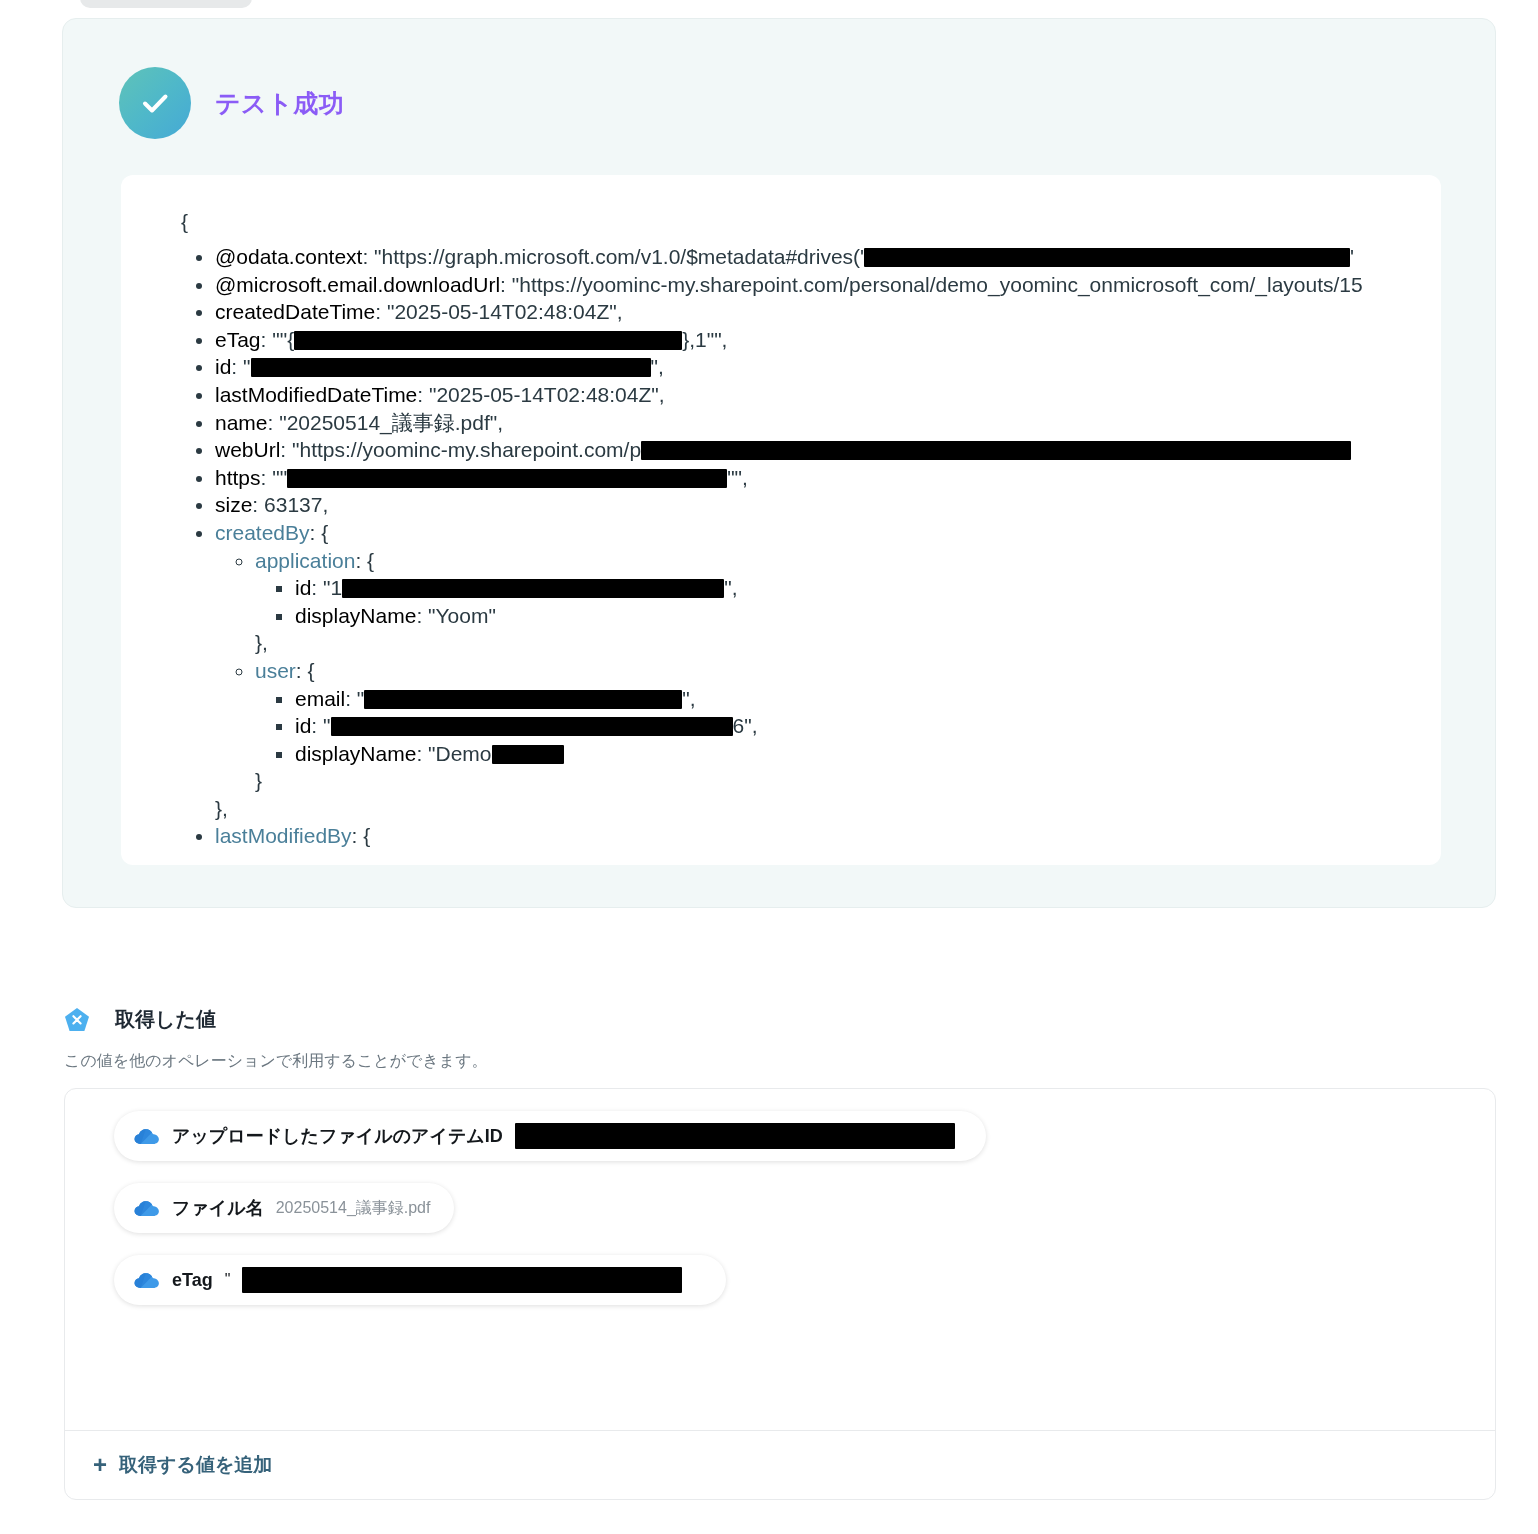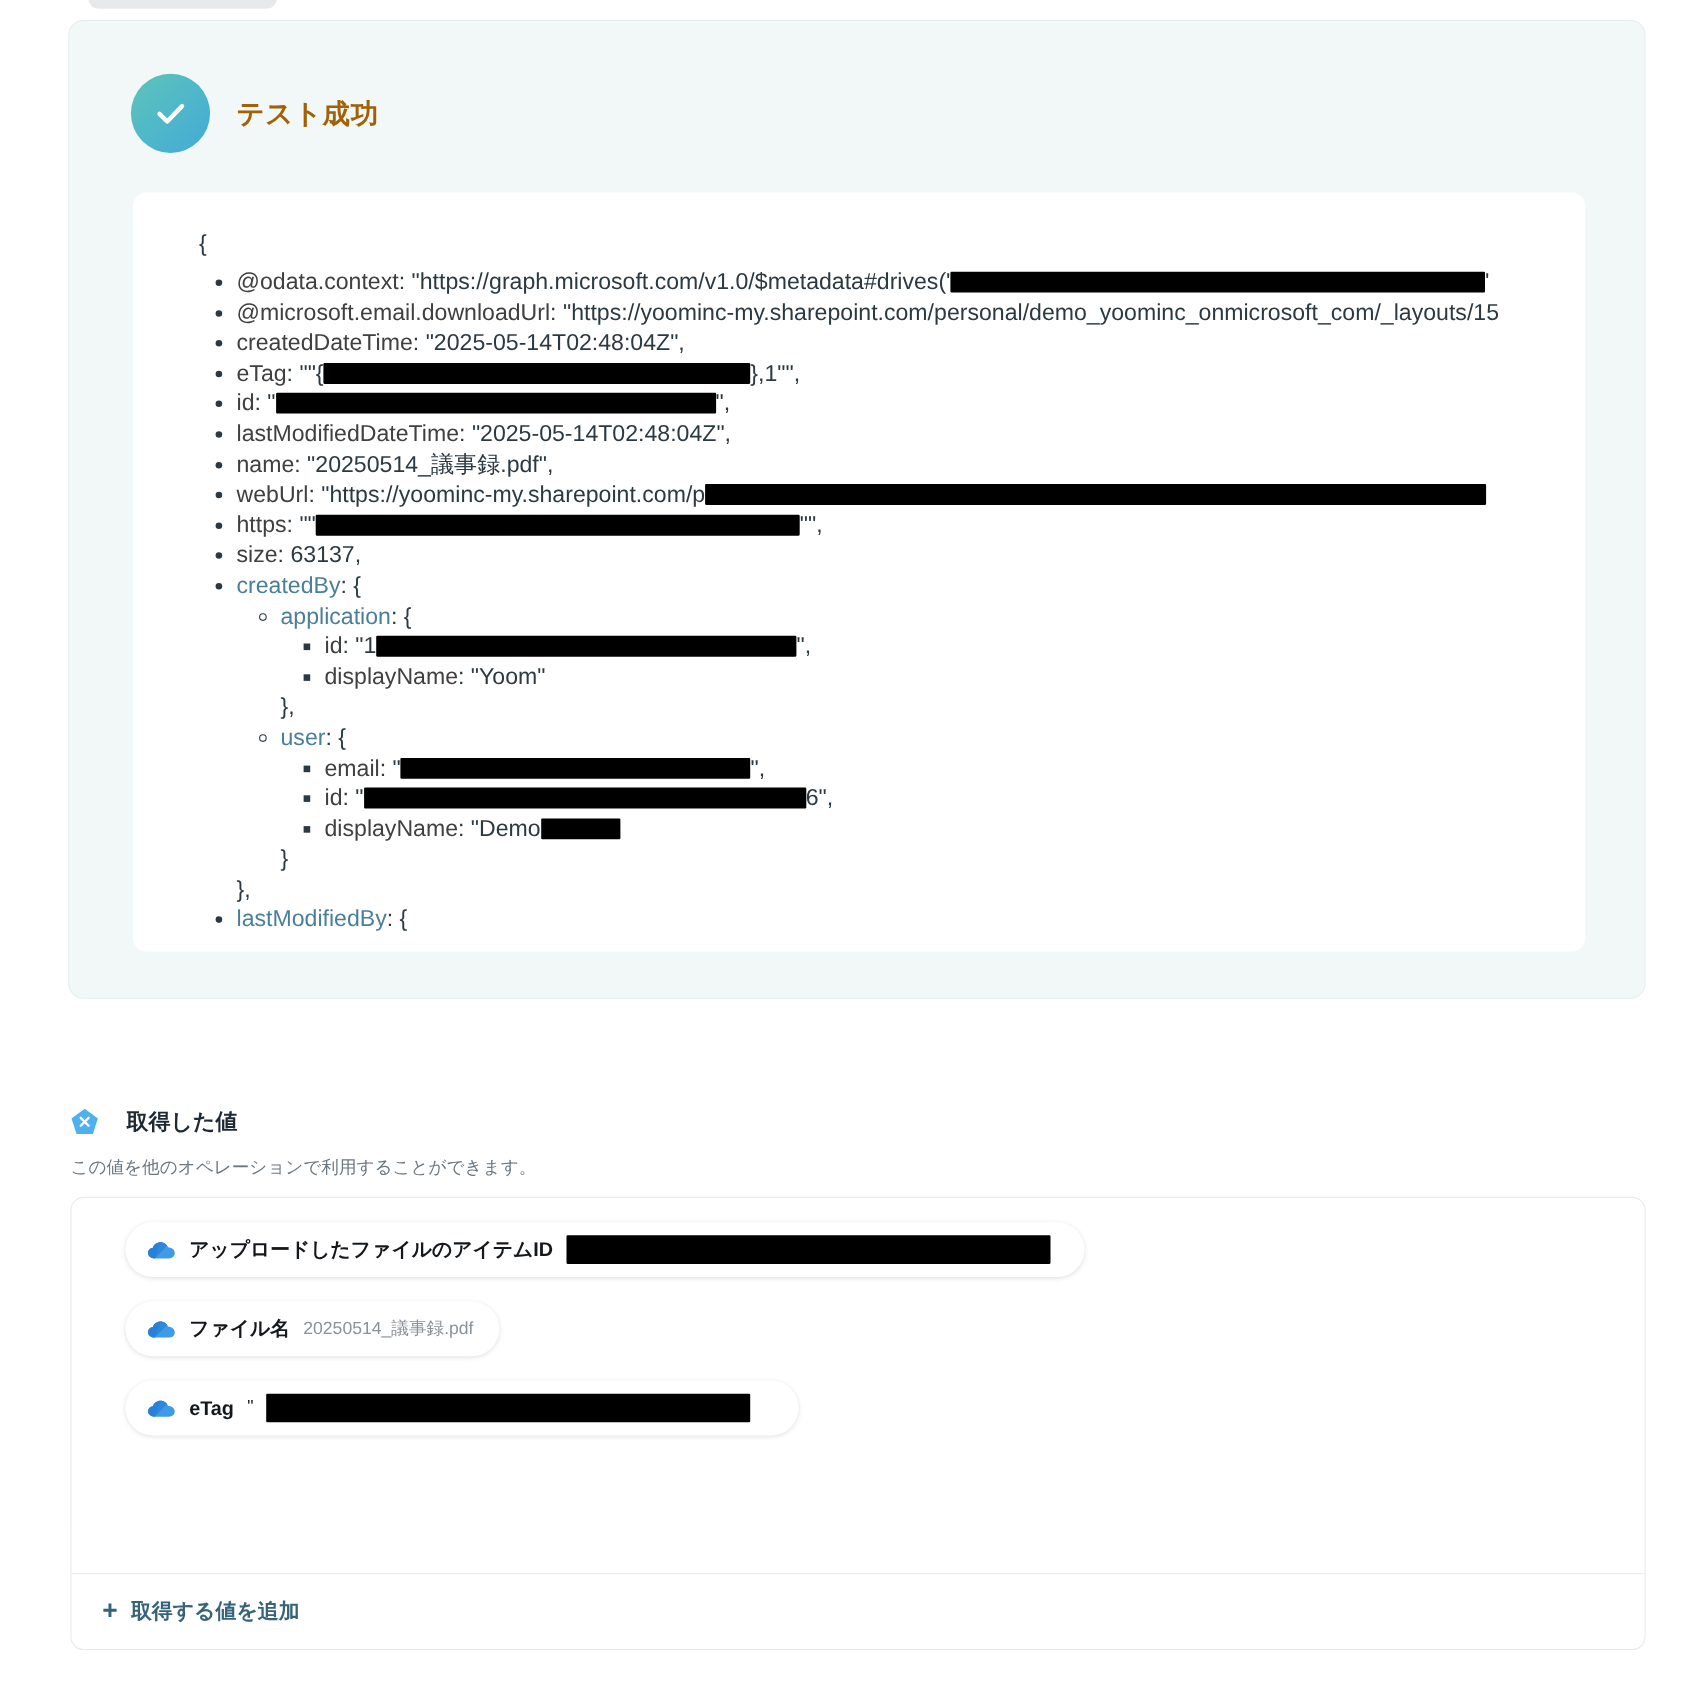--- a/index.html
+++ b/index.html
@@ -33,21 +33,21 @@
     display: flex; align-items: center; gap: 24px;
   }
   .check-circle {
     width: 72px; height: 72px; border-radius: 50%;
     background: linear-gradient(135deg, #5fc3b8 0%, #4fb8c9 50%, #45a9d6 100%);
     display: flex; align-items: center; justify-content: center;
     flex: none;
   }
   .check-circle svg { display: block; }
   .success-title {
-    font-size: 25px; font-weight: bold; color: #a16207;
+    font-size: 25px; font-weight: bold; color: #8b5cf6;
     letter-spacing: 0.5px;
   }
 
   
   .json-box {
     position: absolute; left: 58px; top: 156px;
     width: 1320px; height: 690px;
     background: #ffffff;
     border-radius: 12px;
     overflow: hidden;
@@ -59,21 +59,21 @@
     margin: 0 0 4px 0; padding-left: 4px;
   }
   ul.jlist { list-style: disc; margin: 0; padding-left: 38px; }
   ul.jlist ul { list-style: circle; padding-left: 40px; margin: 0; }
   ul.jlist ul ul { list-style: square; padding-left: 40px; margin: 0; }
   ul.jlist li {
     font-size: 21px; line-height: 27.6px; color: #2b3a42;
     white-space: nowrap;
   }
   ul.jlist li::marker { color: #2b3a42; }
-  .k { color: #404040; }
+  .k { color: #000000; }
   .k-obj { color: #4a7f99; }
   li.obj-li::marker { color: #2b3a42; }
   .plain-line {
     font-size: 21px; line-height: 27.6px; color: #2b3a42;
     white-space: nowrap; list-style: none;
   }
   .redact {
     display: inline-block; background: #000000;
     height: 19px; vertical-align: -3px; border-radius: 1px;
   }

